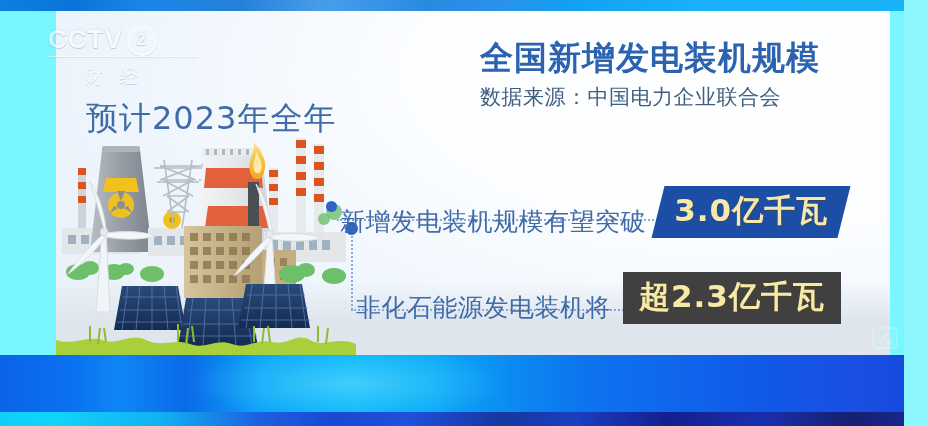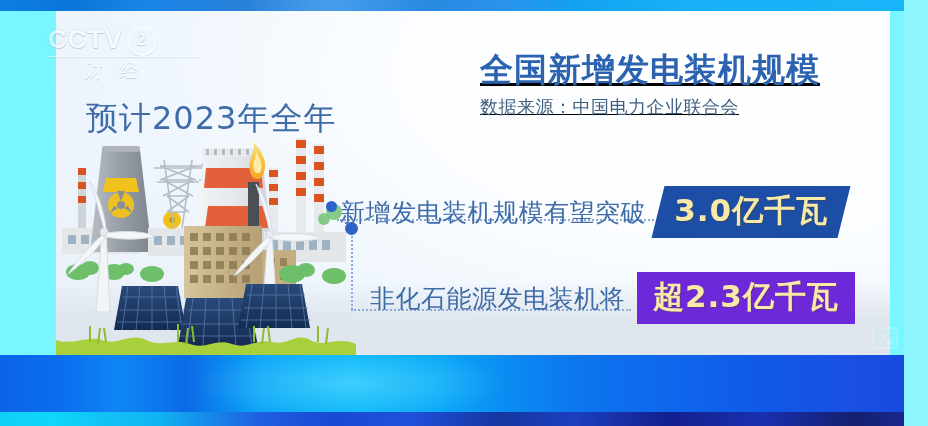--- a/index.html
+++ b/index.html
@@ -47,28 +47,28 @@
   
   .cctv{position:absolute;left:48px;top:26px;width:150px;height:62px;opacity:.55;}
   .cctv .wordmark{font-size:26px;font-weight:bold;color:#ffffff;letter-spacing:1px;
     text-shadow:0 1px 0 rgba(150,170,195,.9),0 0 2px rgba(120,150,185,.75);
     font-family:"Liberation Sans",sans-serif;line-height:1;}
   .cctv .two{display:inline-block;width:26px;height:26px;border-radius:50%;
     border:2px solid rgba(255,255,255,.92);text-align:center;line-height:23px;font-size:17px;
     vertical-align:top;margin-left:4px;box-shadow:0 1px 1px rgba(150,170,195,.6);}
   .cctv .cnline{position:absolute;left:0;top:30px;width:150px;height:1px;
     background:rgba(255,255,255,.85);box-shadow:0 1px 1px rgba(150,170,195,.55);}
-  .cctv .cn{position:absolute;left:36px;top:32px;font-size:19px;color:#fff;letter-spacing:16px;
+  .cctv .cn{position:absolute;left:36px;top:38px;font-size:19px;color:#fff;letter-spacing:16px;
     text-shadow:0 1px 0 rgba(150,170,195,.85);font-family:Liberation Sans, sans-serif;}
 
   
-  .headline{position:absolute;left:480px;top:52px;width:400px;text-decoration:underline;}
+  .headline{position:absolute;left:480px;top:40px;width:400px;}
   .headline .h1{font-size:33px;font-weight:bold;color:#2b63b0;letter-spacing:1px;
     font-family:"DejaVu Sans","Liberation Sans",sans-serif;line-height:1.1;white-space:nowrap;}
-  .headline .h2{margin-top:7px;font-size:18px;color:#3f5f80;letter-spacing:.5px;
+  .headline .h2{margin-top:7px;font-size:21px;color:#3f5f80;letter-spacing:.5px;
     font-family:"DejaVu Sans","Liberation Sans",sans-serif;white-space:nowrap;}
 
   
   .caption{position:absolute;left:86px;top:97px;font-size:32px;color:#3f6ca8;
     font-family:"DejaVu Sans","Liberation Sans",sans-serif;letter-spacing:1px;white-space:nowrap;}
 
   
   .illus{position:absolute;left:56px;top:120px;width:300px;height:236px;}
 
   
@@ -76,32 +76,32 @@
   .dot-a{left:326px;top:201px;width:11px;height:11px;}
   .dot-b{left:345px;top:222px;width:13px;height:13px;}
   .lead-h1{position:absolute;left:337px;top:219px;width:420px;height:0;
     border-top:2px dotted #8fa9d6;}
   .lead-v{position:absolute;left:351px;top:232px;width:0;height:78px;
     border-left:2px dotted #8fa9d6;}
   .lead-h2{position:absolute;left:351px;top:309px;width:280px;height:0;
     border-top:2px dotted #8fa9d6;}
 
   
-  .row{position:absolute;display:flex;align-items:center;}
+  .row{position:absolute;display:flex;align-items:flex-end;}
   .row-1{left:340px;top:186px;}
-  .row-2{left:370px;top:272px;}
+  .row-2{left:356px;top:272px;}
   .row .label{font-size:25px;color:#3f6ca8;letter-spacing:.5px;white-space:nowrap;
     font-family:"DejaVu Sans","Liberation Sans",sans-serif;}
   .badge{margin-left:12px;display:inline-block;padding:4px 16px 6px 16px;
     font-size:31px;font-weight:bold;color:#f7e9a8;letter-spacing:1px;white-space:nowrap;
     font-family:"DejaVu Sans","Liberation Sans",sans-serif;
     text-shadow:1px 1px 0 rgba(90,70,0,.35);}
   .badge-skew{background:#1d4ea6;transform:skewX(-14deg);}
   .badge-skew > span{display:inline-block;transform:skewX(14deg);}
-  .badge-rect{background:#6d28d9;}
+  .badge-rect{background:#404040;}
 </style>
 </head>
 <body>
 
 <div id="stage">
 
   <div class="topbar">
     <div class="topbar-sheen"></div>
   </div>
 

